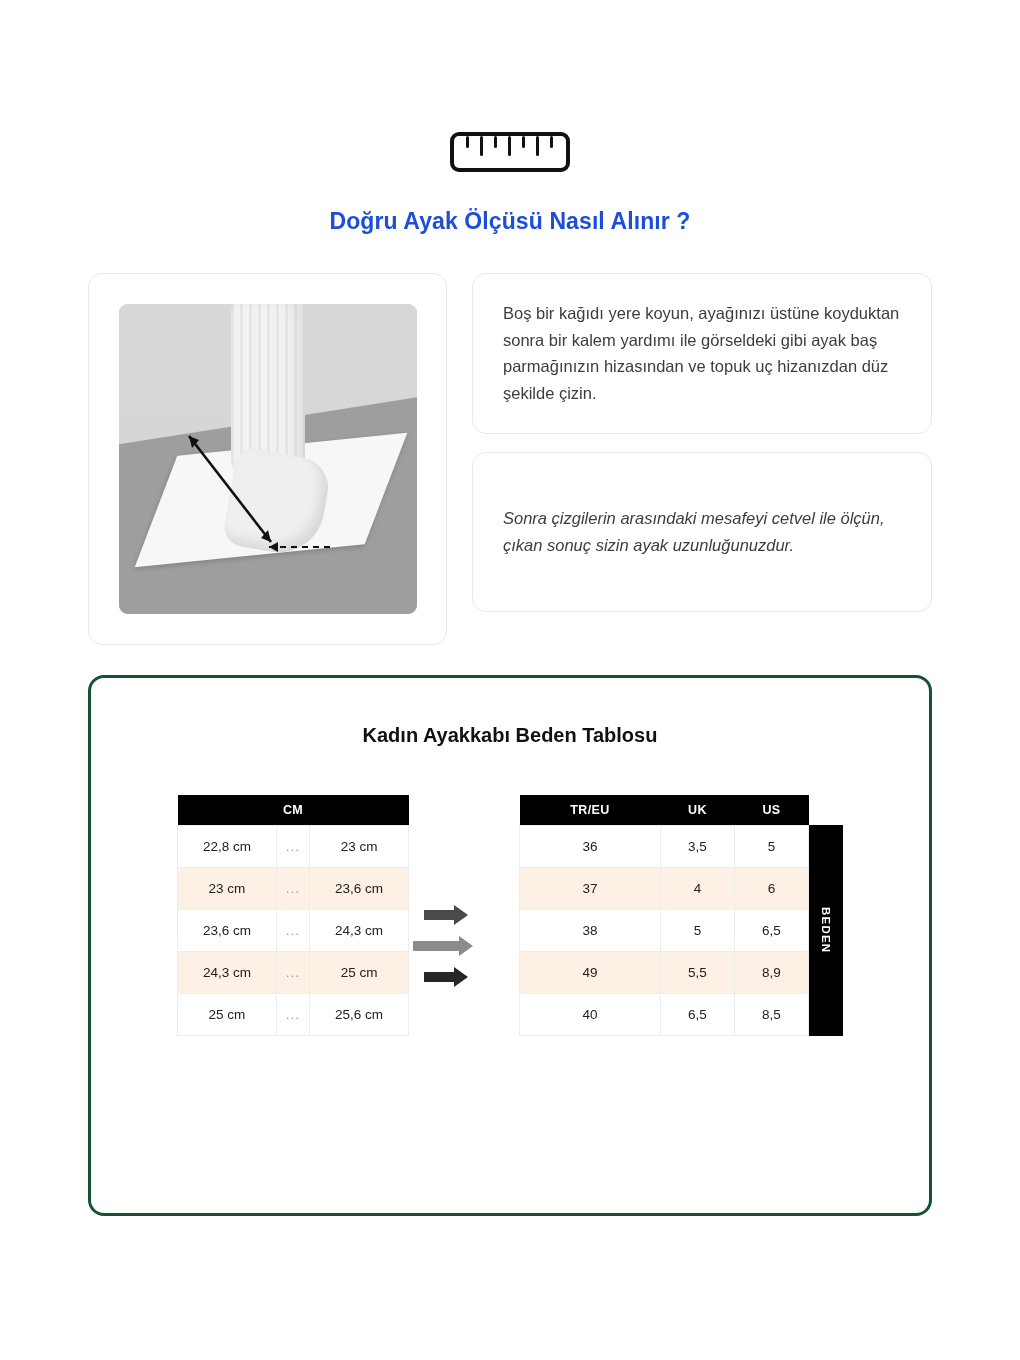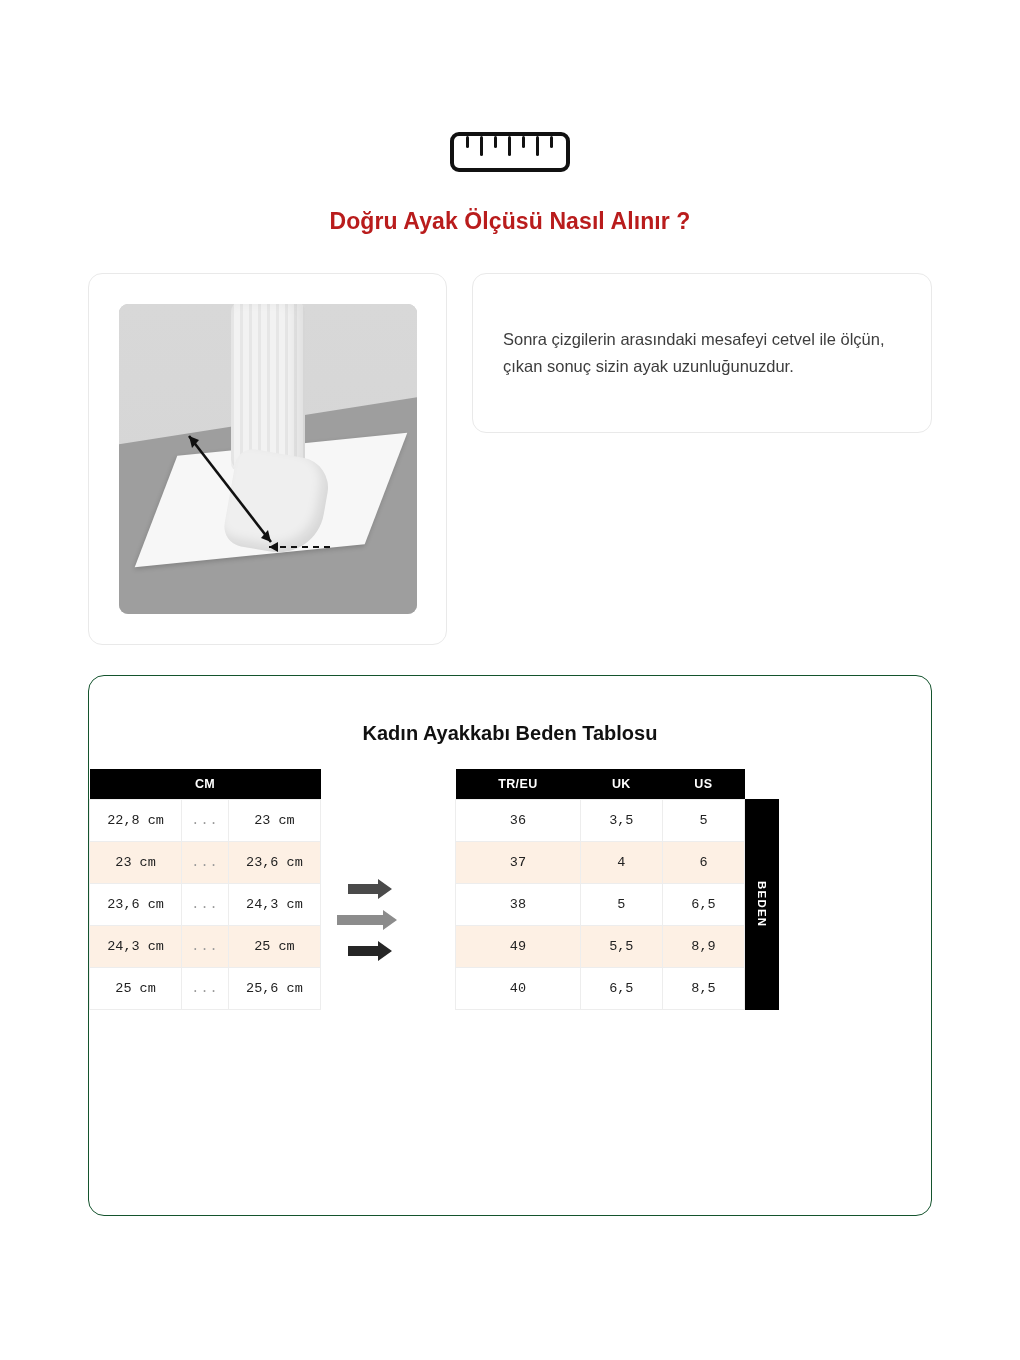--- a/index.html
+++ b/index.html
@@ -39,21 +39,21 @@
     width: 3px;
     background: #111;
     border-radius: 2px;
   }
 
   
   .main-title {
     text-align: center;
     font-size: 23px;
     font-weight: bold;
-    color: #b91c1c;
+    color: #1d4ed8;
     margin-top: 36px;
     letter-spacing: 0.1px;
   }
 
   
   .top-row {
     display: flex;
     gap: 25px;
     padding: 0 88px;
     margin-top: 38px;
@@ -139,48 +139,49 @@
     flex-direction: column;
     gap: 18px;
     flex: 1 1 auto;
   }
   .text-card {
     padding: 26px 30px;
     min-height: 160px;
     display: flex;
     align-items: center;
   }
-  .text-card.second { min-height: 160px; }
+  .text-card.second { min-height: 160px; font-style: italic; }
   .text-card p {
     margin: 0;
     font-size: 16.5px;
     line-height: 1.62;
     color: #3d3d3d;
   }
 
   
   .table-card {
     margin: 30px 88px 0 88px;
-    border: 1px solid #14532d;
+    border: 3px solid #14532d;
     border-radius: 16px;
     height: 541px;
     position: relative;
   }
   .table-title {
     text-align: center;
     font-size: 20px;
     font-weight: bold;
     color: #111;
     padding-top: 46px;
   }
   .tables {
     display: flex;
+    justify-content: center;
     align-items: flex-start;
-    margin-top: 24px;
-    gap: 12px;
+    margin-top: 48px;
+    gap: 0;
   }
   table {
     border-collapse: collapse;
     font-size: 13.5px;
     color: #222;
   }
   table.cm-table { width: 232px; }
   table.size-table { width: 290px; }
   th.header-bar {
     background: #000;
@@ -190,21 +191,20 @@
     letter-spacing: .4px;
     height: 30px;
     border: none;
   }
   td {
     border: 1px solid #ededed;
     height: 42px;
     text-align: center;
     font-size: 13.5px;
     background: #fff;
-    font-family: Liberation Mono, monospace;
   }
   tr.alt td { background: #fdf0e4; }
   td.dots { color: #9a9a9a; letter-spacing: 1px; }
 
   .arrow-block {
     width: 92px;
     align-self: center;
     padding-top: 62px;
     display: flex;
     flex-direction: column;
@@ -263,20 +263,23 @@
           <line x1="70" y1="132" x2="152" y2="238" stroke="#111" stroke-width="2.6"></line>
           <polygon points="70,132 80,136 73,144" fill="#111"></polygon>
           <polygon points="152,238 142,234 149,226" fill="#111"></polygon>
           <line x1="150" y1="243" x2="214" y2="243" stroke="#111" stroke-width="2.2" stroke-dasharray="6 5"></line>
           <polygon points="150,243 159,238 159,248" fill="#111"></polygon>
         </svg>
       </div>
     </div>
 
     <div class="text-col">
+      <div class="card text-card">
+        <p>Boş bir kağıdı yere koyun, ayağınızı üstüne koyduktan sonra bir kalem yardımı ile görseldeki gibi ayak baş parmağınızın hizasından ve topuk uç hizanızdan düz şekilde çizin.</p>
+      </div>
       <div class="card text-card second">
         <p>Sonra çizgilerin arasındaki mesafeyi cetvel ile ölçün, çıkan sonuç sizin ayak uzunluğunuzdur.</p>
       </div>
     </div>
   </div>
 
   <div class="table-card">
     <div class="table-title">Kadın Ayakkabı Beden Tablosu</div>
 
     <div class="tables">

